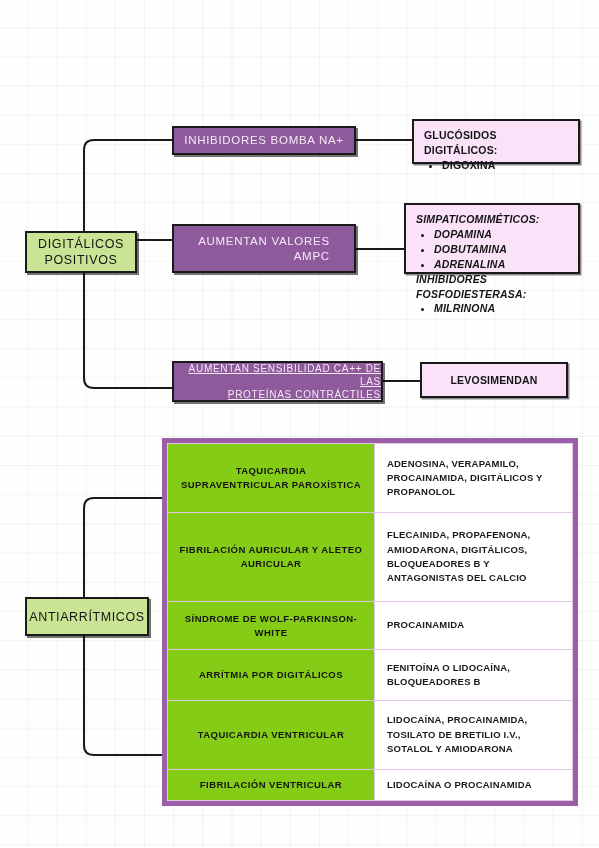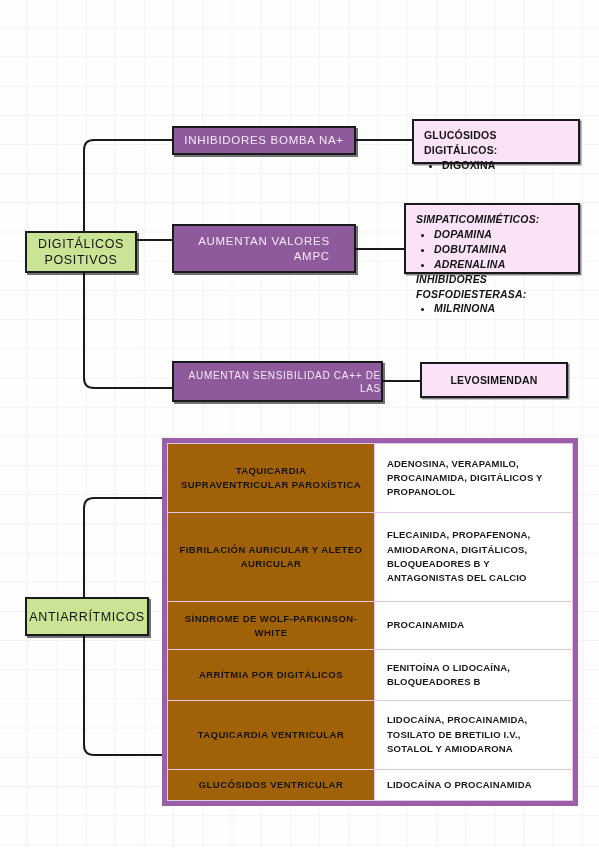--- a/index.html
+++ b/index.html
@@ -150,21 +150,21 @@
     border-collapse: collapse;
     table-layout: fixed;
   }
   #arr-table td {
     border: 1px solid #e2c8e6;
     vertical-align: middle;
     box-sizing: border-box;
   }
   td.cond {
     width: 207px;
-    background: #a16207;
+    background: #84cc16;
     text-align: center;
     font-size: 9.5px;
     font-weight: bold;
     letter-spacing: 0.45px;
     line-height: 1.45;
     color: #141414;
     padding: 4px 8px;
   }
   td.drugs {
     background: #ffffff;
@@ -211,23 +211,24 @@
     </div>
   </div>
 
   <div class="node purple-node" style="left:172px; top:224px; width:184px; height:49px;">
     <div>
       <div>AUMENTAN VALORES</div>
       <div>AMPC</div>
     </div>
   </div>
 
-  <div class="node purple-node" style="left:172px; top:361px; width:211px; height:41px; font-size:10px;">
+  <div class="node purple-node" style="left:172px; top:361px; width:211px; height:41px; font-size:10px;text-decoration:underline;">
     <div>
       <div>AUMENTAN SENSIBILIDAD CA++ DE LAS</div>
+      <div>PROTEÍNAS CONTRÁCTILES</div>
     </div>
   </div>
 
   <div class="node pink-node" style="left:412px; top:119px; width:168px; height:45px;">
     <span class="grp-head">GLUCÓSIDOS DIGITÁLICOS:</span>
     <ul>
       <li>DIGOXINA</li>
     </ul>
   </div>
 
@@ -283,21 +284,21 @@
           <td class="drugs">FENITOÍNA O LIDOCAÍNA, BLOQUEADORES B</td>
         </tr>
         <tr>
           <td class="cond">
             <div>TAQUICARDIA VENTRICULAR</div>
           </td>
           <td class="drugs">LIDOCAÍNA, PROCAINAMIDA, TOSILATO DE BRETILIO I.V., SOTALOL Y AMIODARONA</td>
         </tr>
         <tr>
           <td class="cond">
-            <div>GLUCÓSIDOS VENTRICULAR</div>
+            <div>FIBRILACIÓN VENTRICULAR</div>
           </td>
           <td class="drugs">LIDOCAÍNA O PROCAINAMIDA</td>
         </tr>
       </tbody>
     </table>
   </div>
 
 </div>
 
 </body></html>

